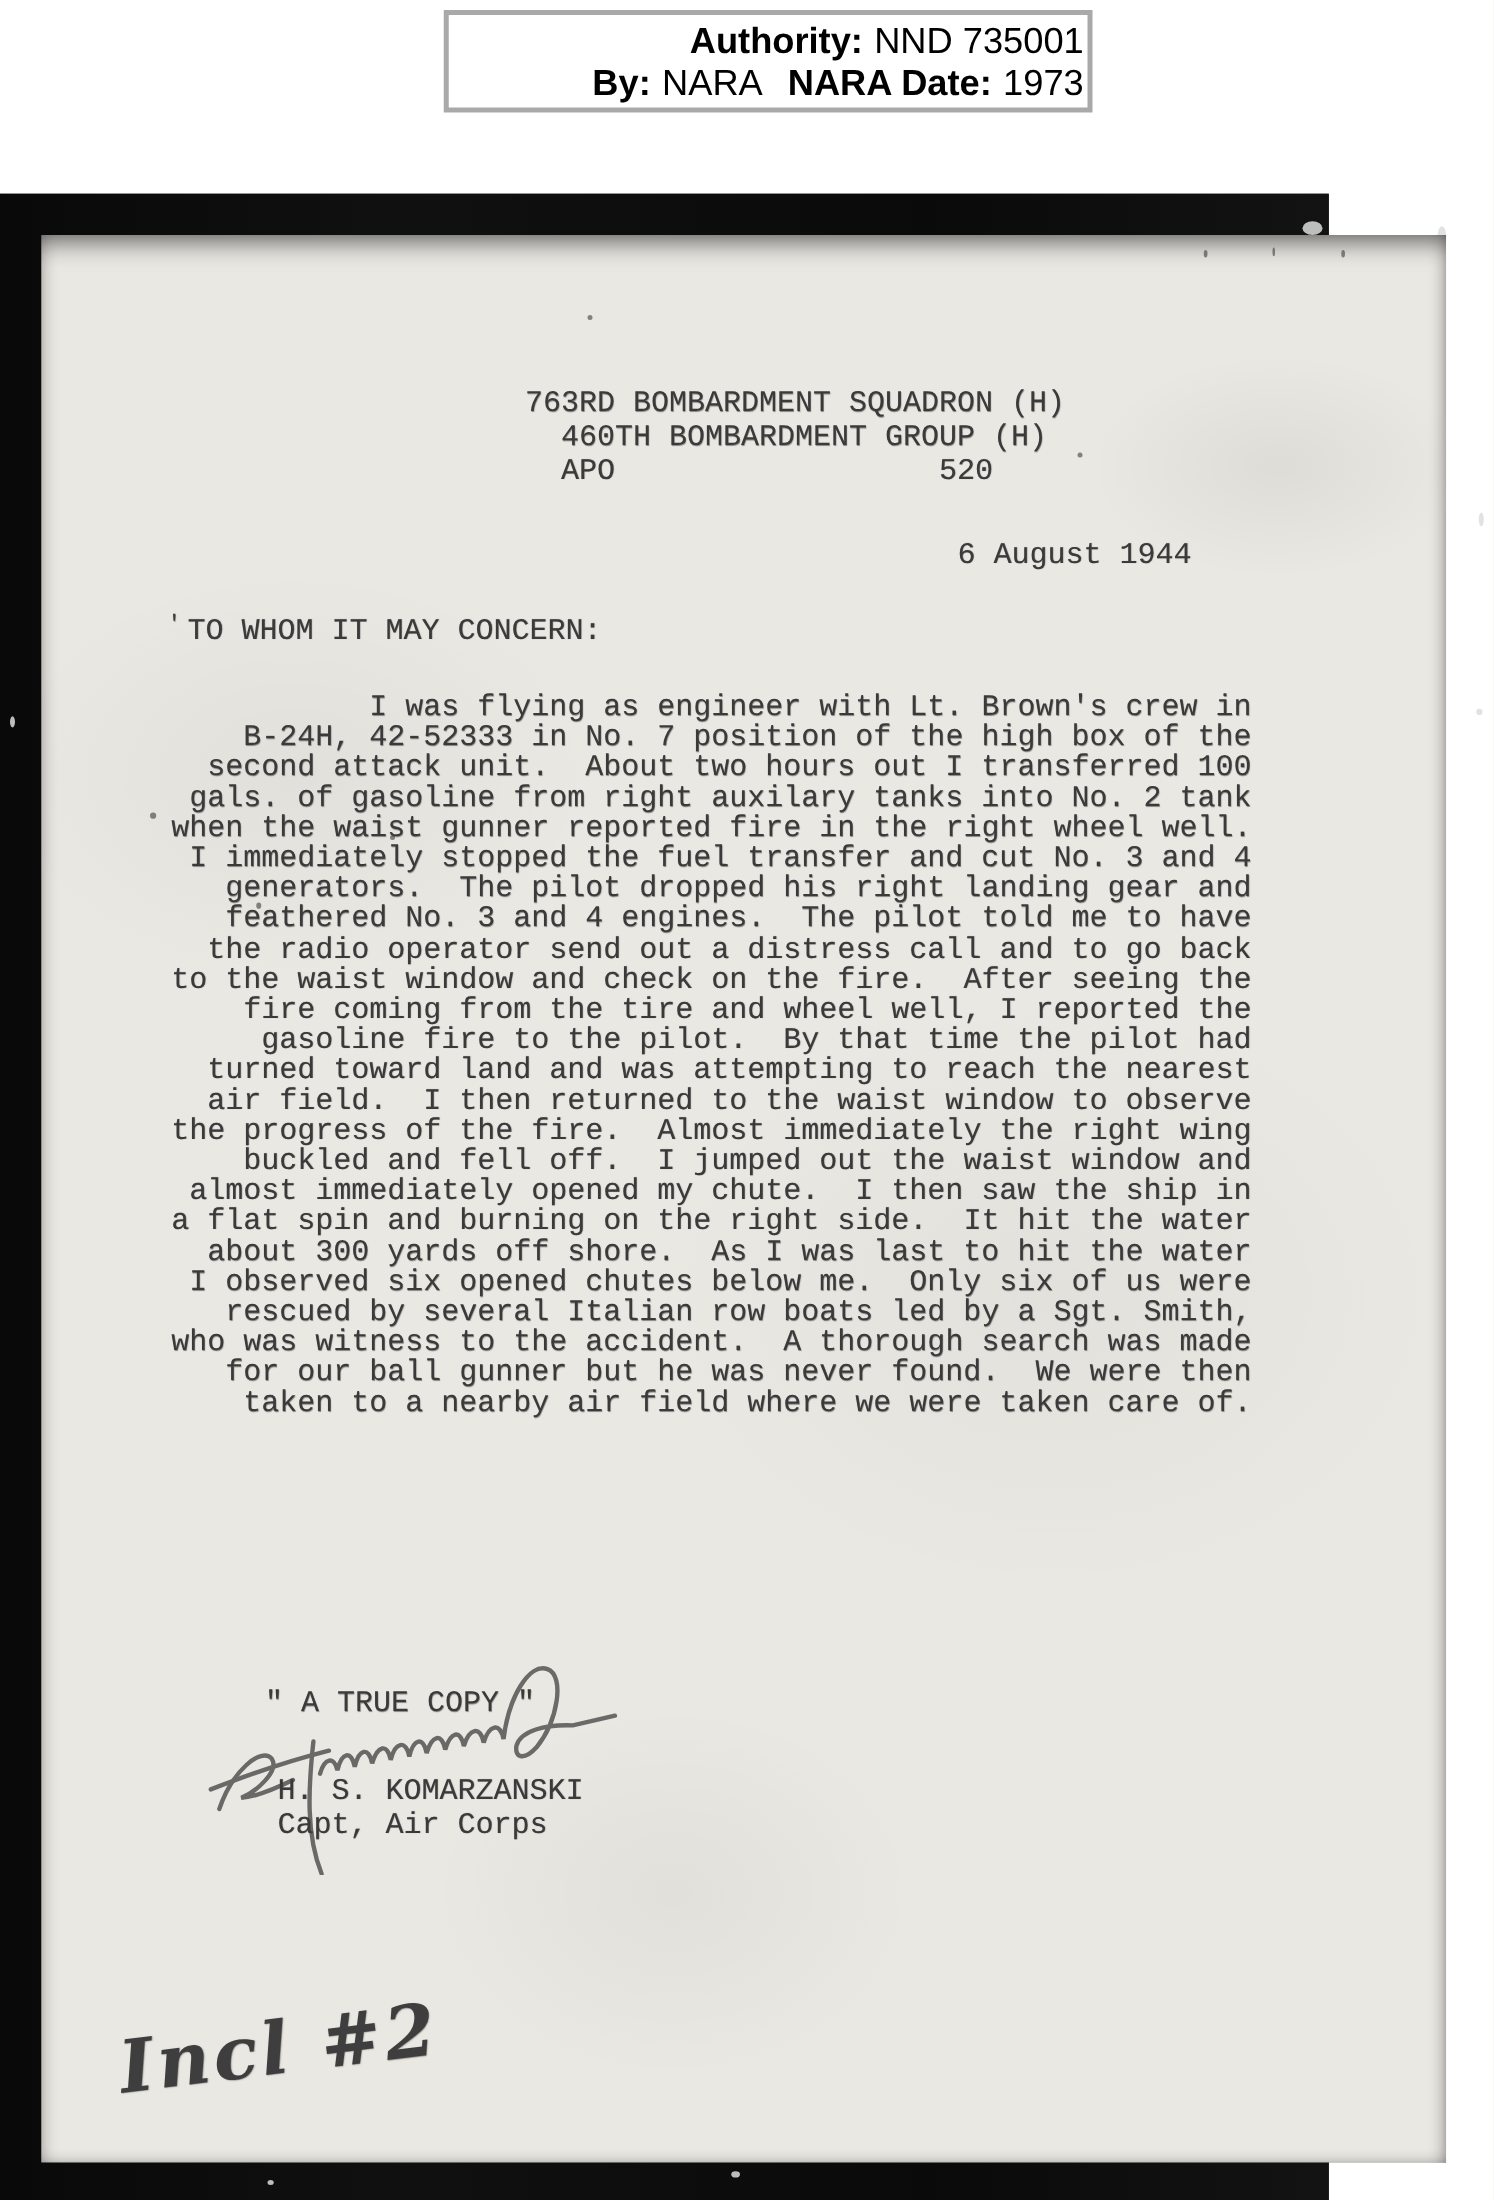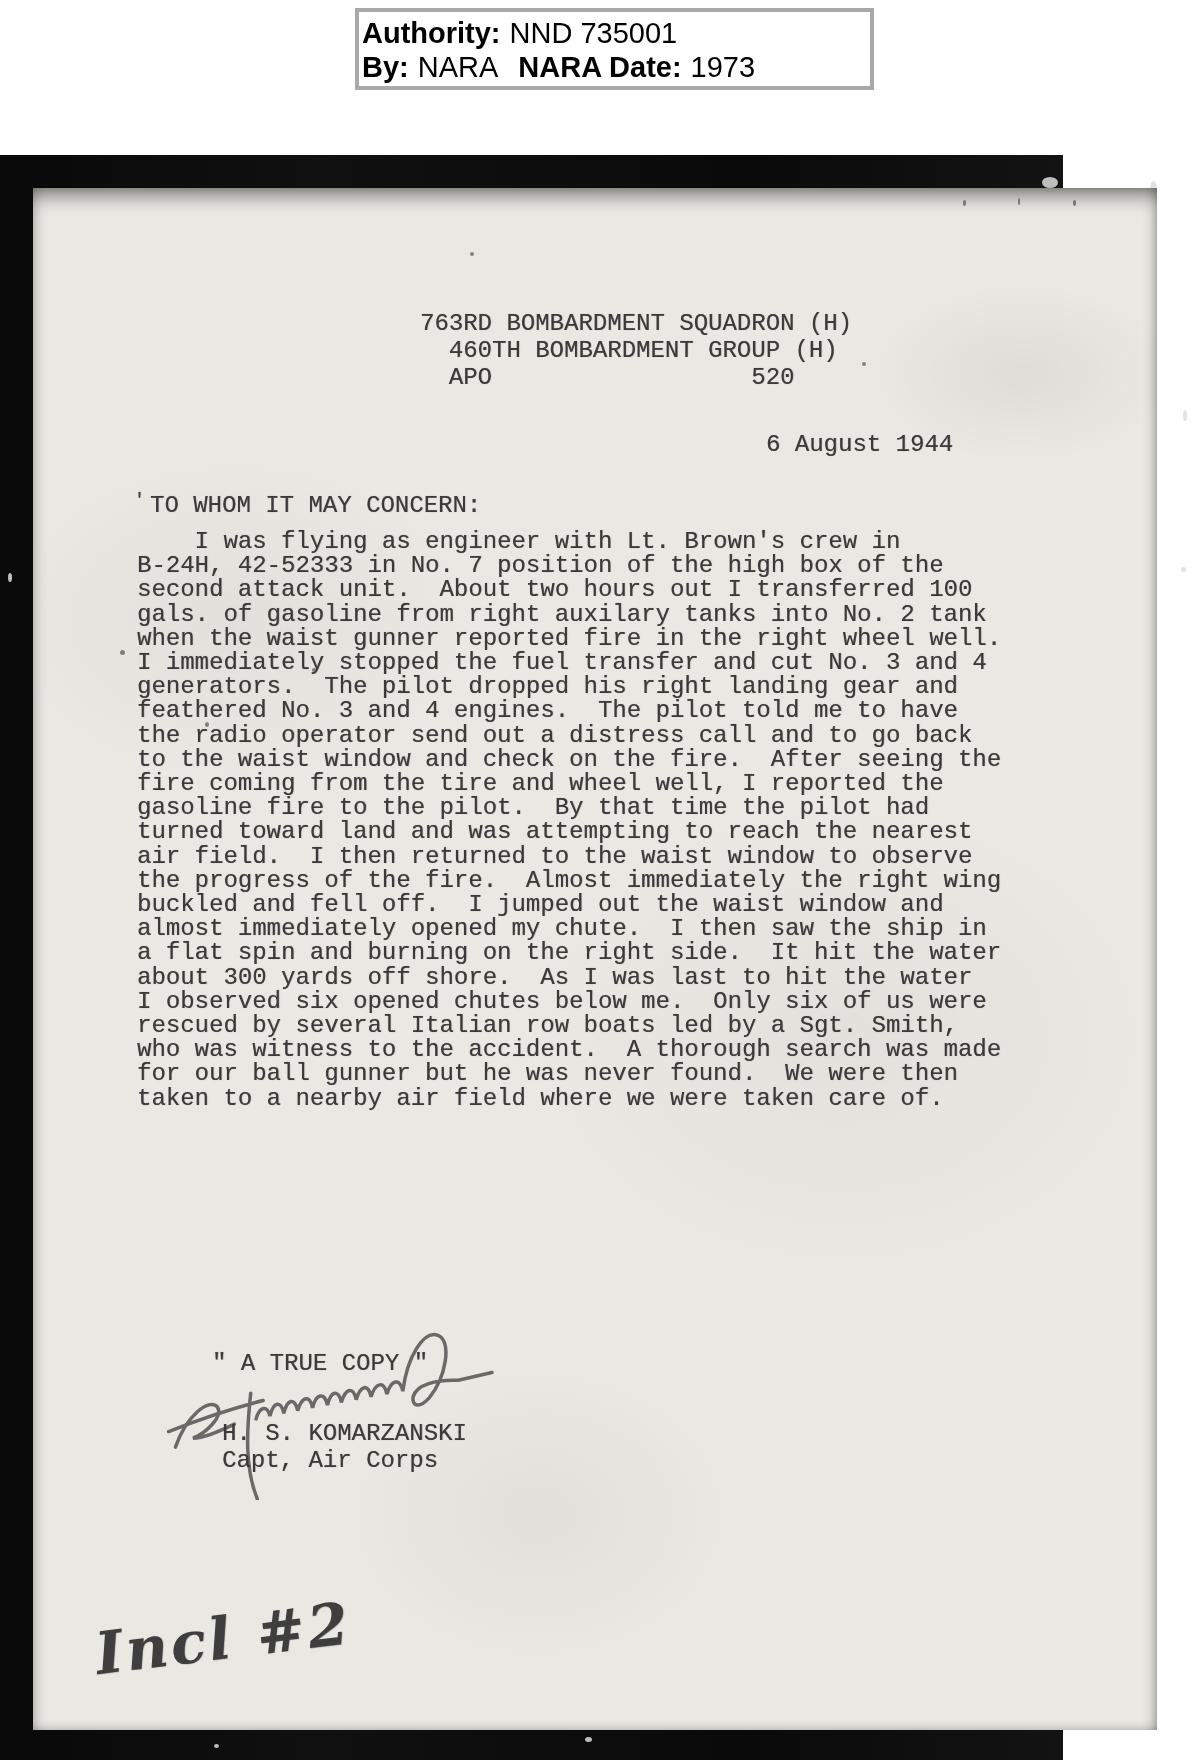--- a/index.html
+++ b/index.html
@@ -11,21 +11,21 @@
   .stamp{
     position:absolute;left:355px;top:8px;width:505px;
     border:4px solid #a9a9a9;background:#ffffff;padding:3px;
   }
   .stamp-bar{
     background:#000;color:#fff;height:54px;line-height:54px;text-align:center;
     font-weight:bold;font-size:46px;letter-spacing:1px;
   }
   .stamp-bar .wide{display:inline-block;transform:scaleX(1.12);transform-origin:center;}
   .stamp-line{
-    text-align:left;font-size:29px;color:#000;padding-top:3px;line-height:31px;
+    text-align:right;font-size:29px;color:#000;padding-top:3px;line-height:31px;
     white-space:nowrap;
   }
   .stamp-line .lbl{font-weight:bold;margin-right:9px;}
   .stamp-line .gap{margin-left:20px;}
   
   .scan{
     position:absolute;left:0;top:155px;width:1063px;height:1605px;
     background:#0b0b0b;
     background-image:
       radial-gradient(circle 2px at 12% 26%, #2a2a2a, transparent 70%),
@@ -53,21 +53,21 @@
   .type{
     position:absolute;margin:0;
     font-family:"Liberation Mono","DejaVu Sans Mono",monospace;
     font-size:24px;line-height:24.2px;color:#3a3a3a;white-space:pre;
     text-shadow:0.4px 0.4px 0.7px rgba(56,56,56,0.55);
   }
   .letterhead{left:387px;top:122px;line-height:27px;}
   .dateline{left:697px;top:245px;margin-left:36px;}
   .salutation{left:117px;top:306px;}
   .salutation-mark{left:101px;top:300px;font-size:18px;}
-  .body{left:104px;top:342px;}
+  .body{left:104px;top:367px;text-align:right;}
   .sigblock{left:517px;top:1040px;line-height:25px;}
   .truecopy{left:179px;top:1164px;}
   .certname{left:189px;top:1234px;text-align:center;}
   .certtitle{left:189px;top:1261px;}
   
   .signature-svg{position:absolute;left:127px;top:1142px;width:380px;height:170px;}
   .handwriting{
     position:absolute;left:67px;top:1432px;
     font-family:"DejaVu Serif",serif;font-style:italic;font-weight:bold;
     font-size:58px;color:#3e3e3e;letter-spacing:3px;

